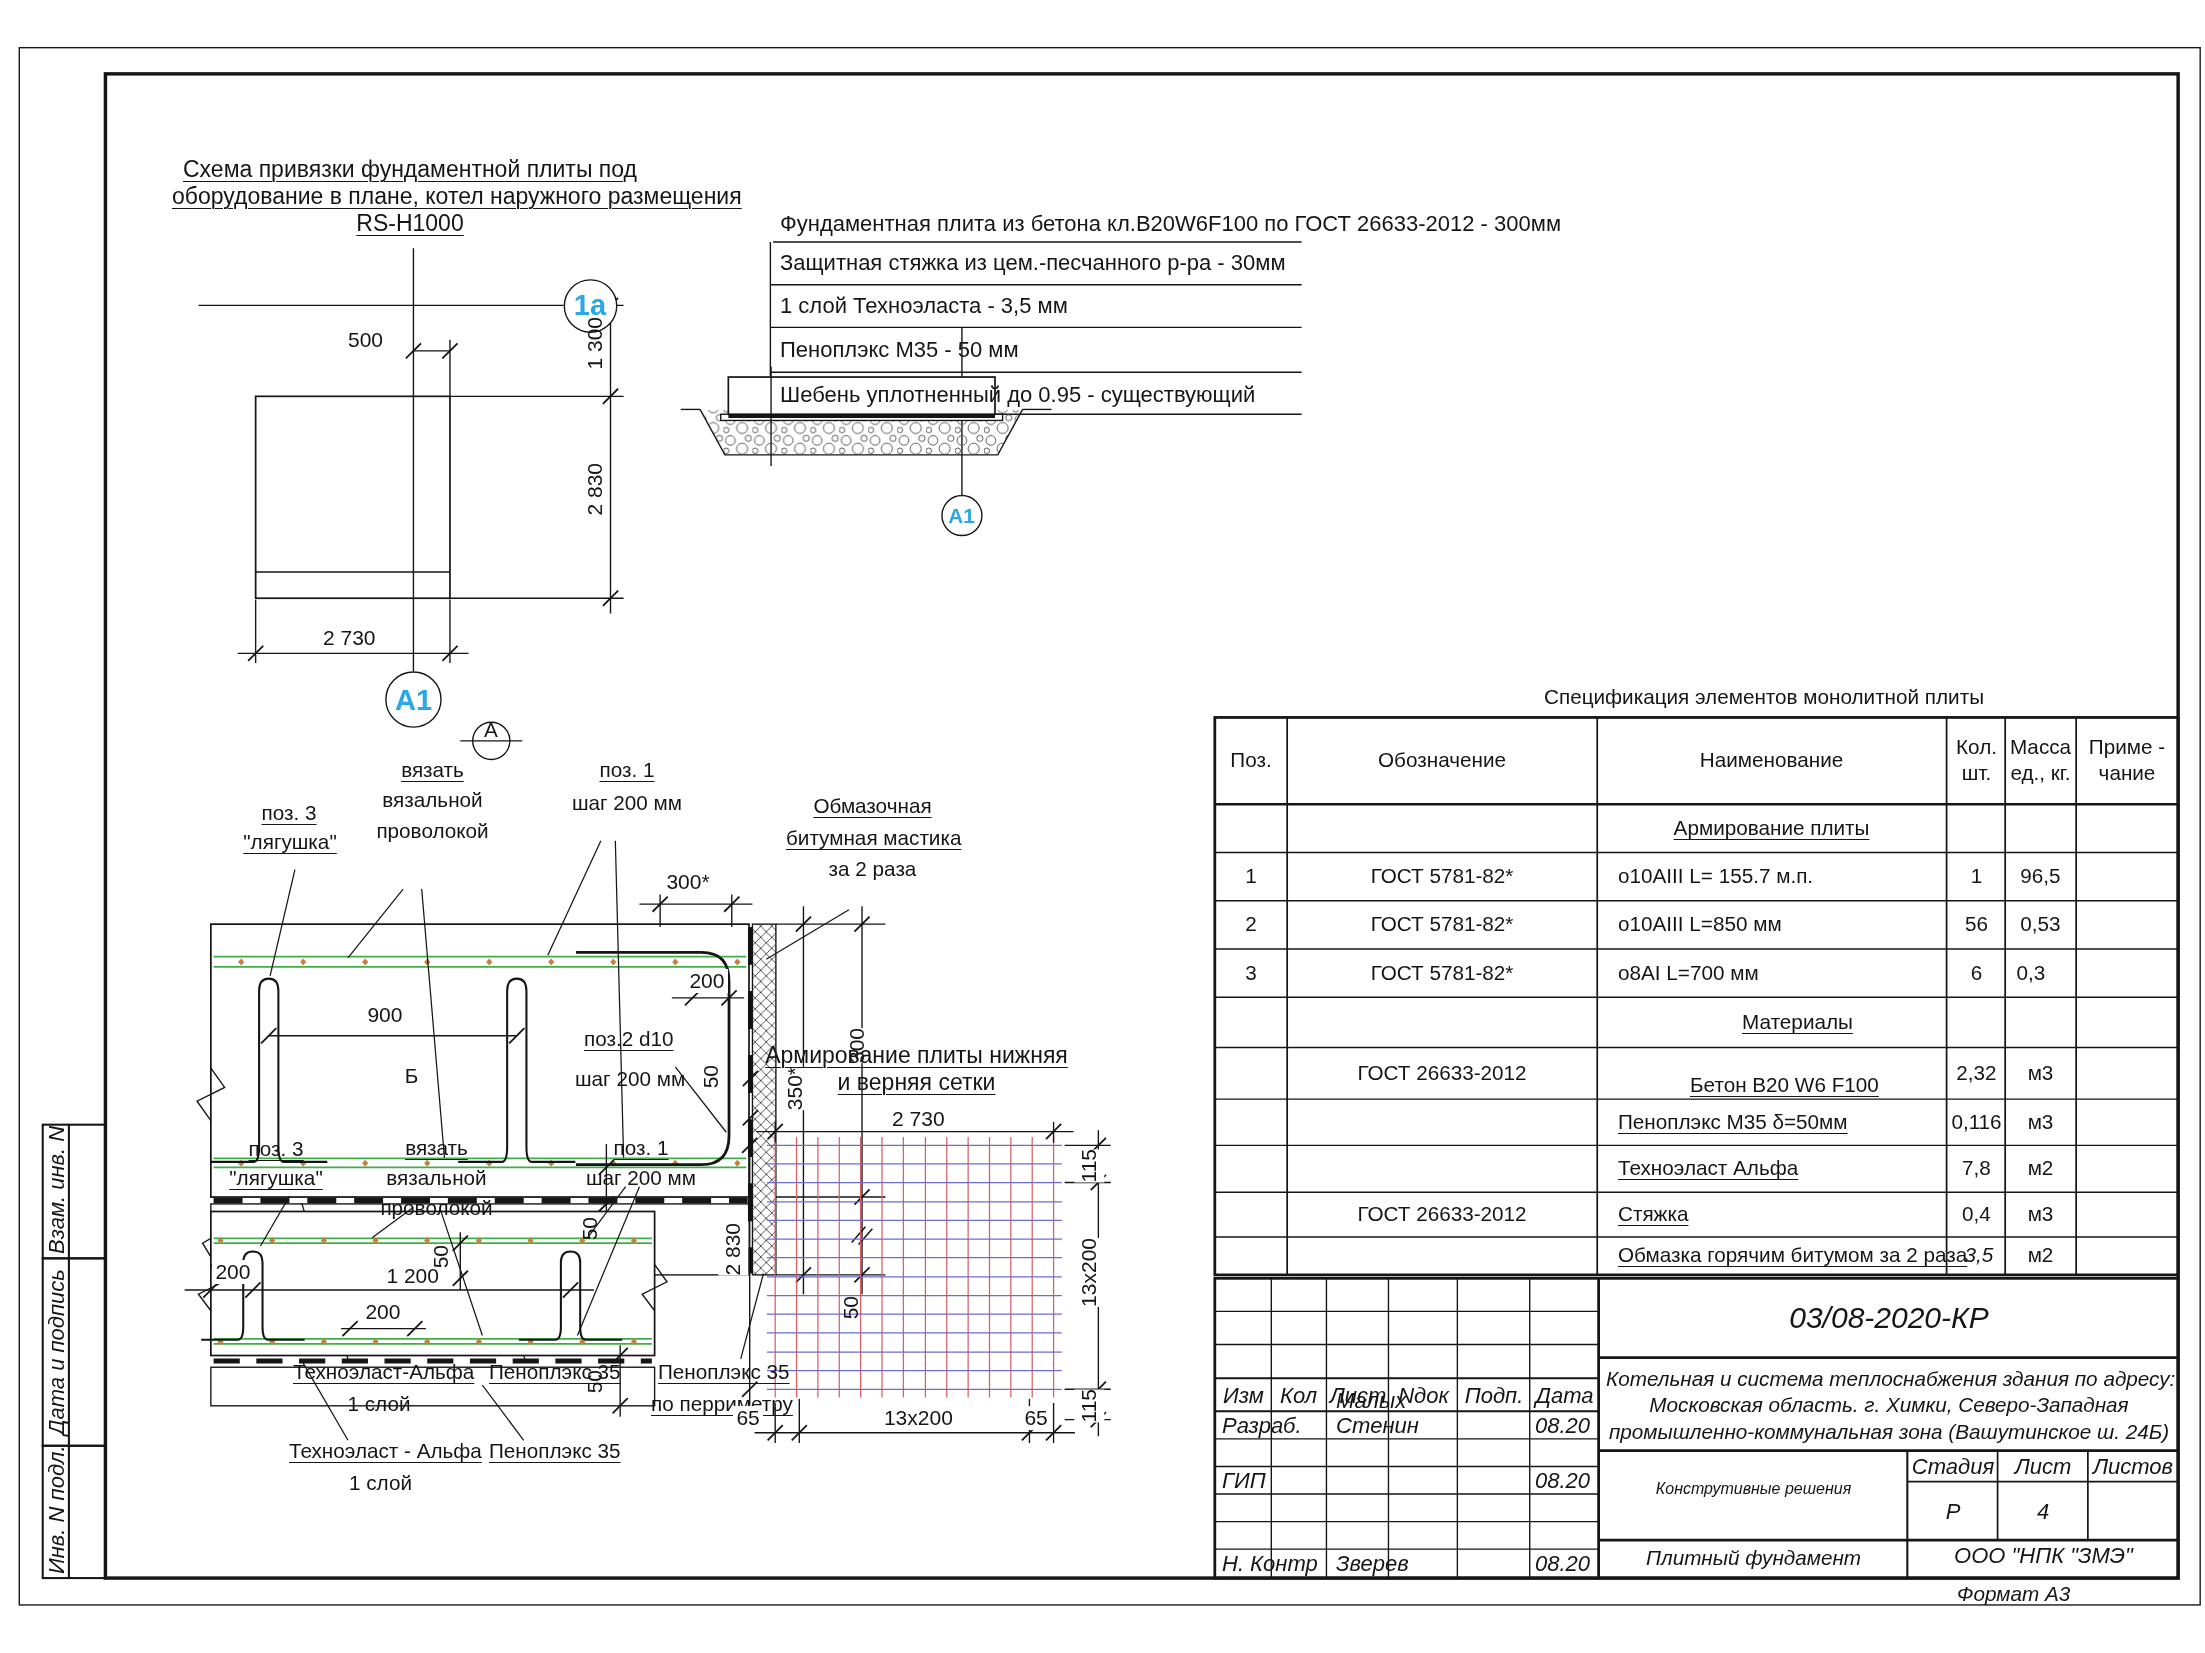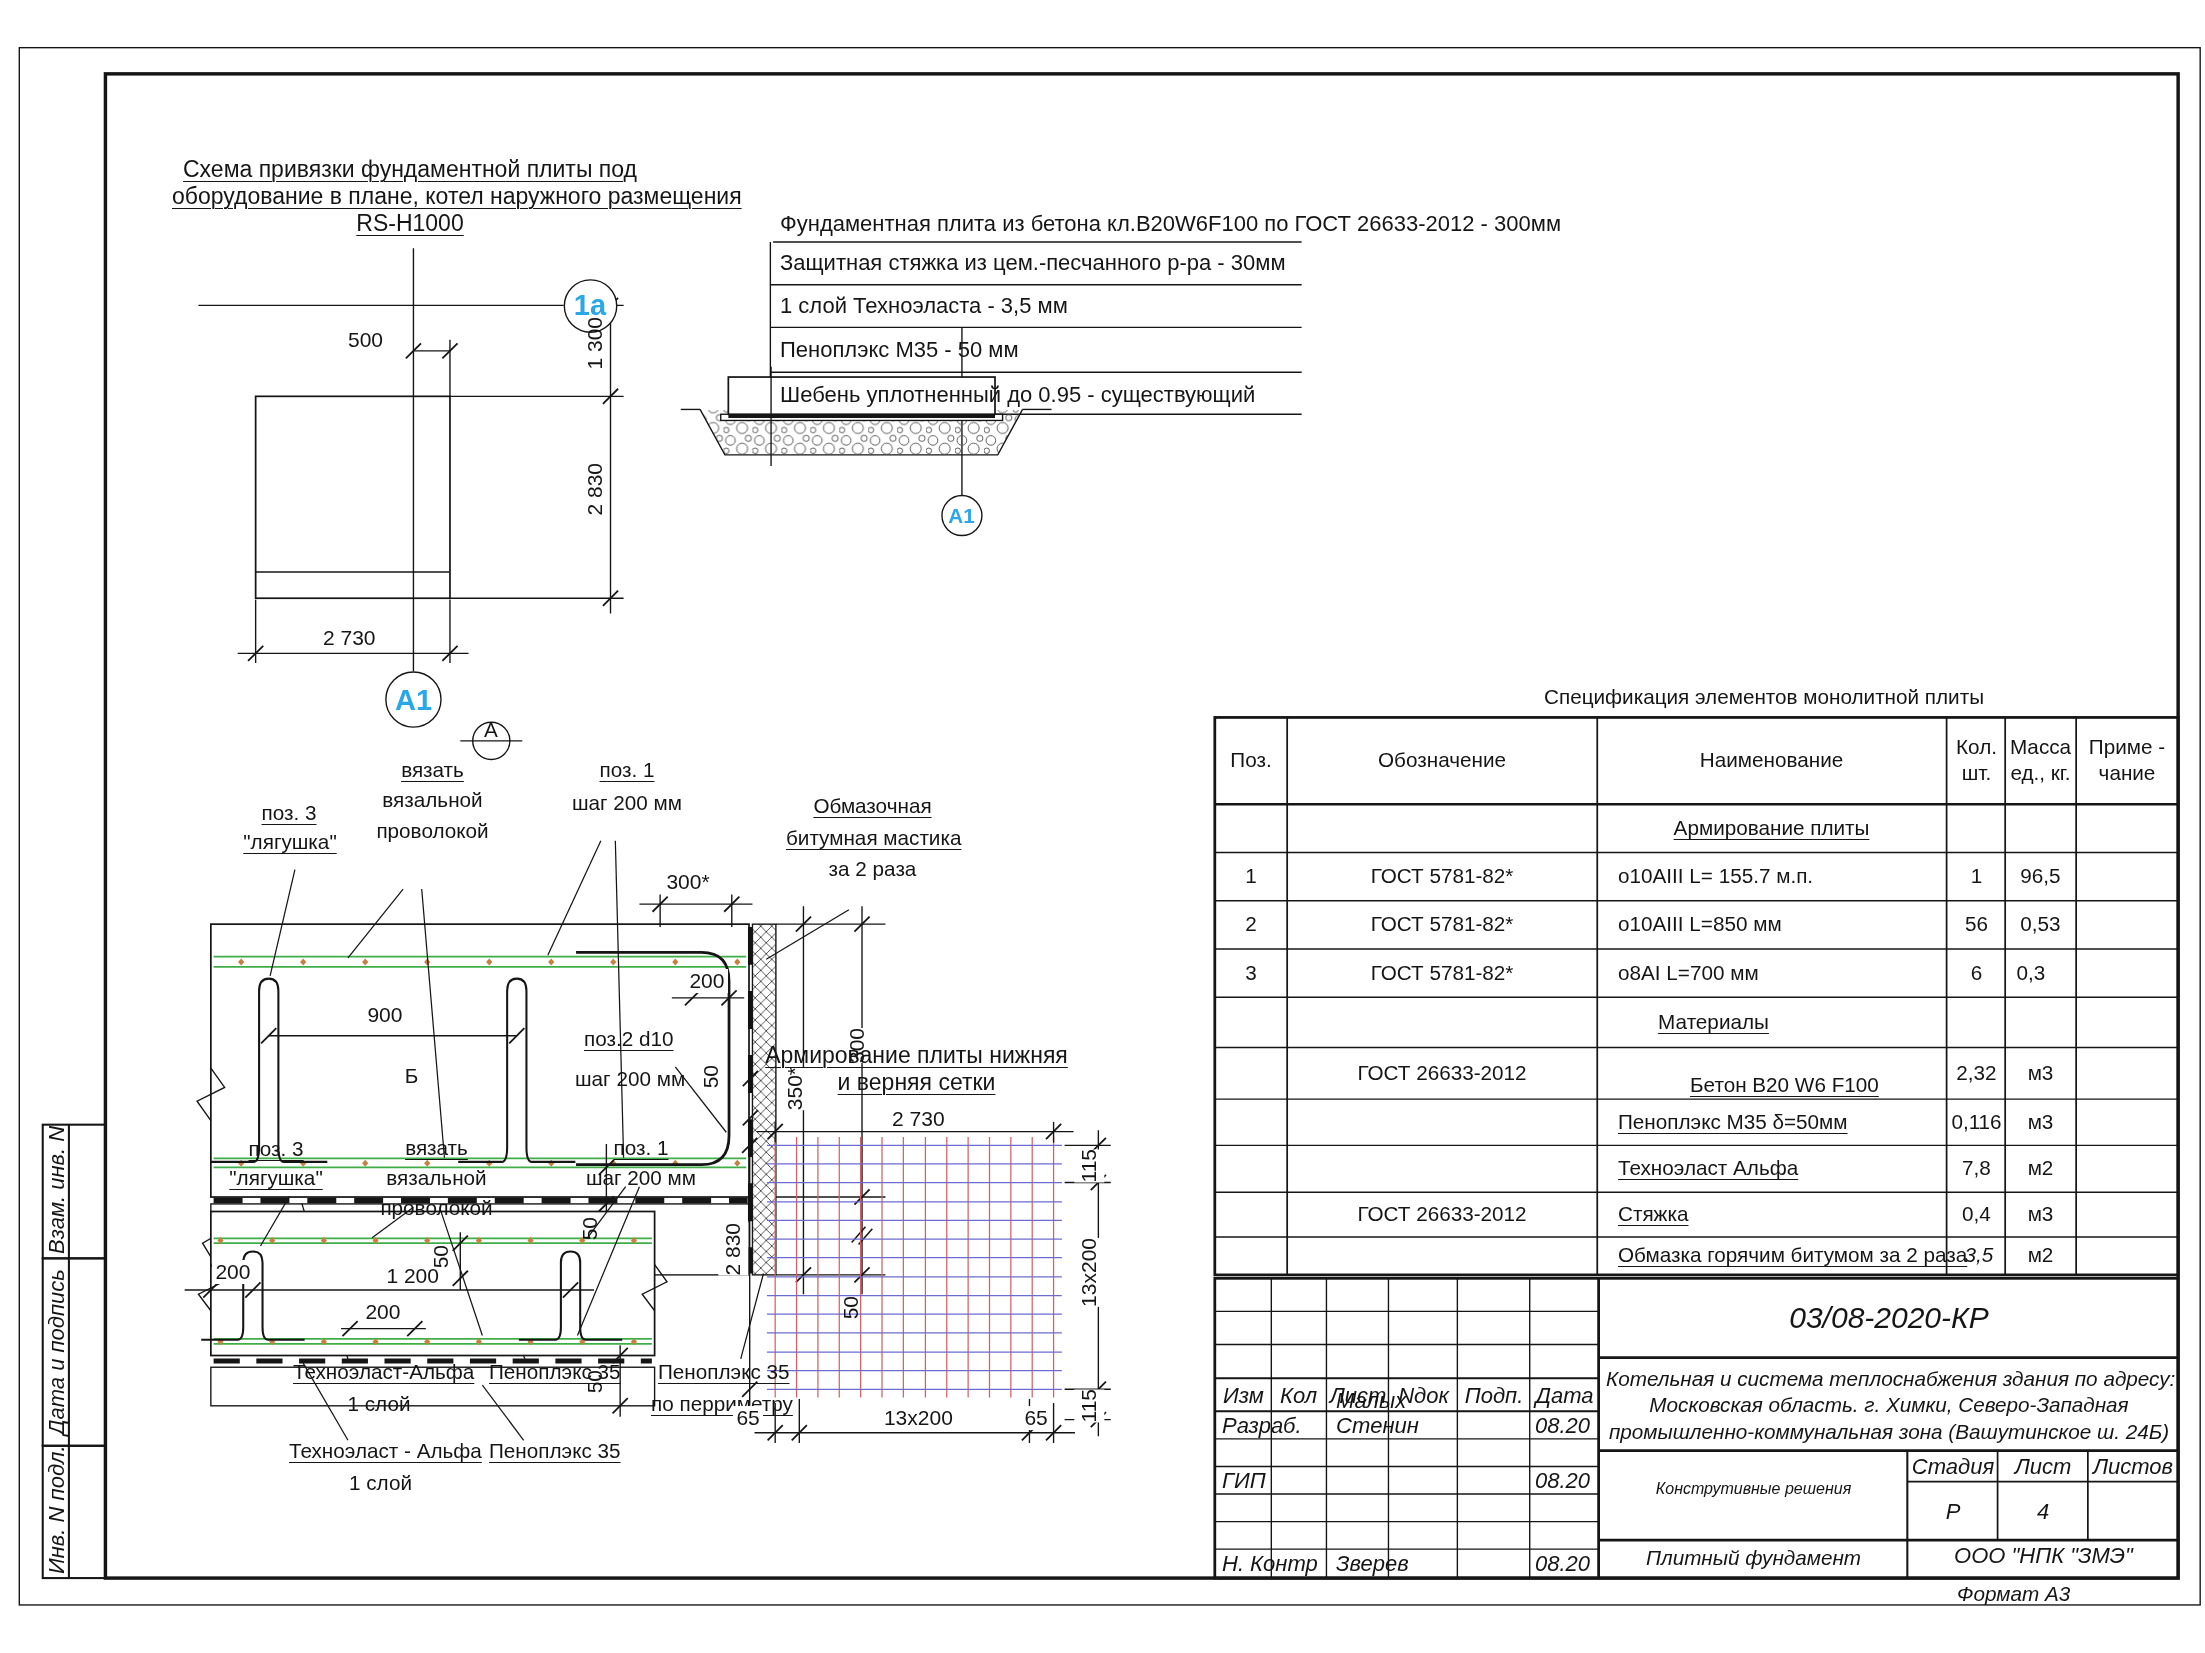--- a/index.html
+++ b/index.html
@@ -478,21 +478,21 @@
 <div class="t" style="left:1618px;top:912px;">о10АIII L=850 мм</div>
 <div class="t ctr" style="left:1947px;top:912px;width:59px;">56</div>
 <div class="t ctr" style="left:2005px;top:912px;width:71px;">0,53</div>
 
 <div class="t ctr" style="left:1215px;top:961px;width:72px;">3</div>
 <div class="t ctr" style="left:1287px;top:961px;width:310px;">ГОСТ 5781-82*</div>
 <div class="t" style="left:1618px;top:961px;">о8АI L=700 мм</div>
 <div class="t ctr" style="left:1947px;top:961px;width:59px;">6</div>
 <div class="t ctr" style="left:2005px;top:961px;width:52px;">0,3</div>
 
-<div class="t ctr u" style="left:1539px;top:1010px;width:349px;">Материалы</div>
+<div class="t ctr u" style="left:1623px;top:1010px;width:349px;">Материалы</div>
 
 <div class="t ctr" style="left:1287px;top:1061px;width:310px;">ГОСТ 26633-2012</div>
 <div class="t u" style="left:1690px;top:1061px;margin-top:12px;">Бетон B20 W6 F100</div>
 <div class="t ctr" style="left:1947px;top:1061px;width:59px;">2,32</div>
 <div class="t ctr" style="left:2005px;top:1061px;width:71px;">м3</div>
 
 <div class="t u" style="left:1618px;top:1110px;">Пеноплэкс М35 δ=50мм</div>
 <div class="t ctr" style="left:1947px;top:1110px;width:59px;">0,116</div>
 <div class="t ctr" style="left:2005px;top:1110px;width:71px;">м3</div>
 

